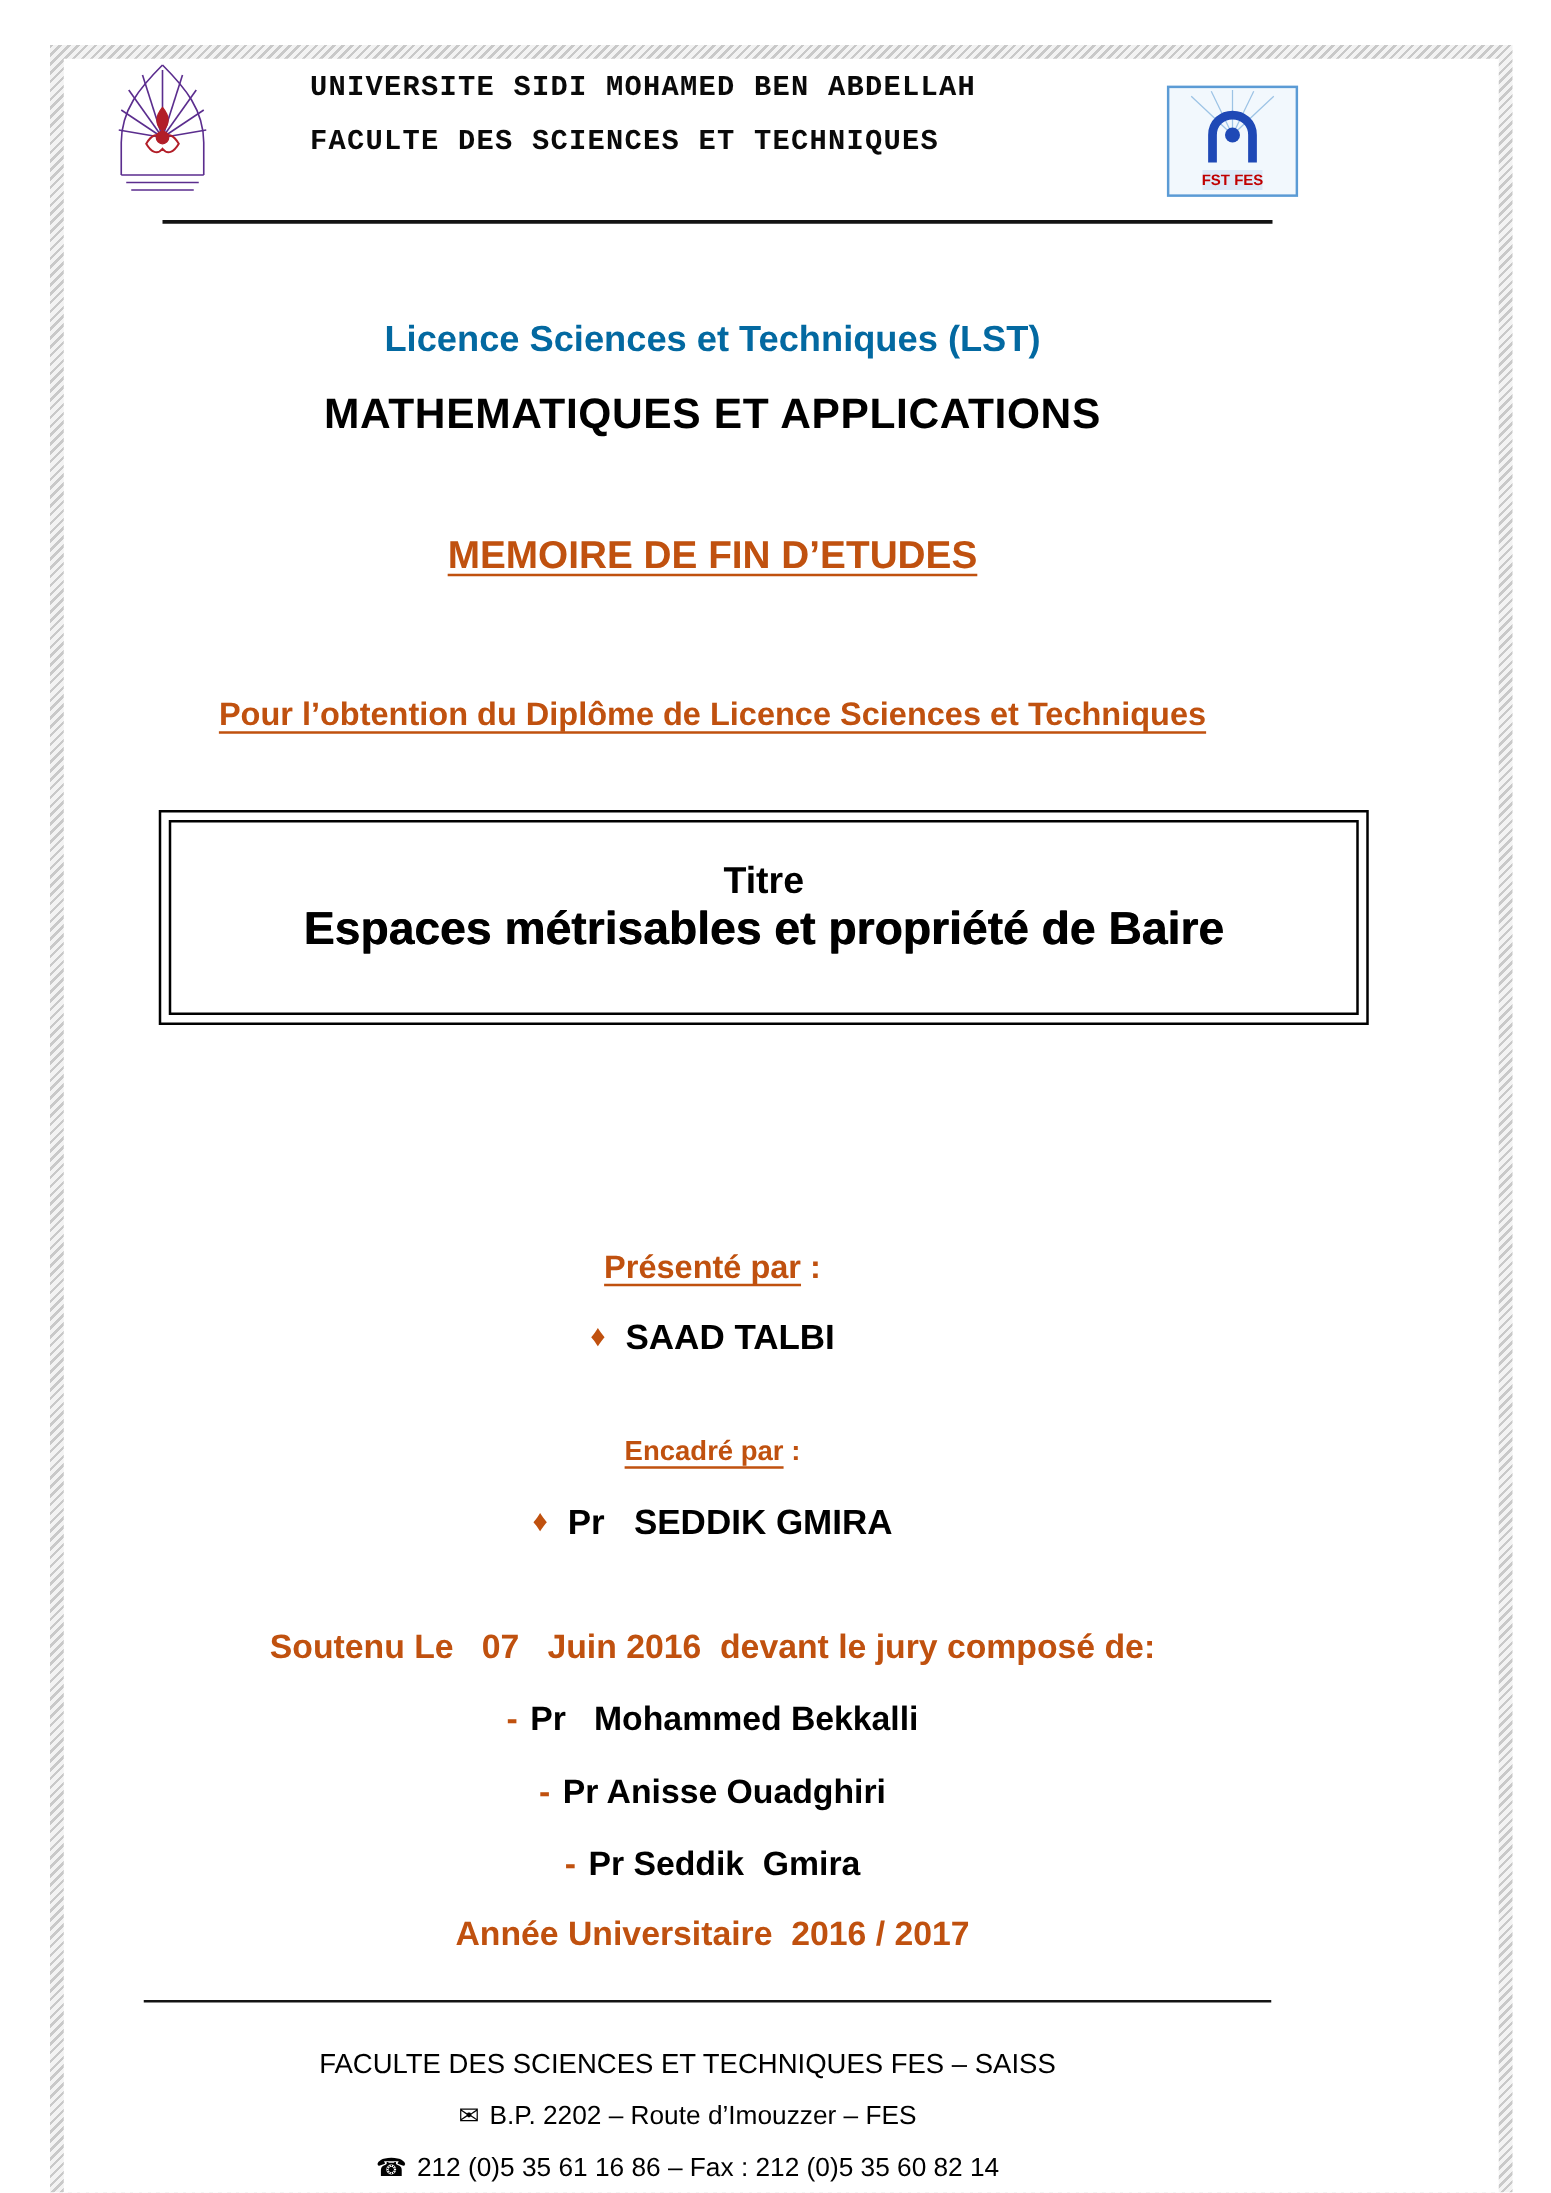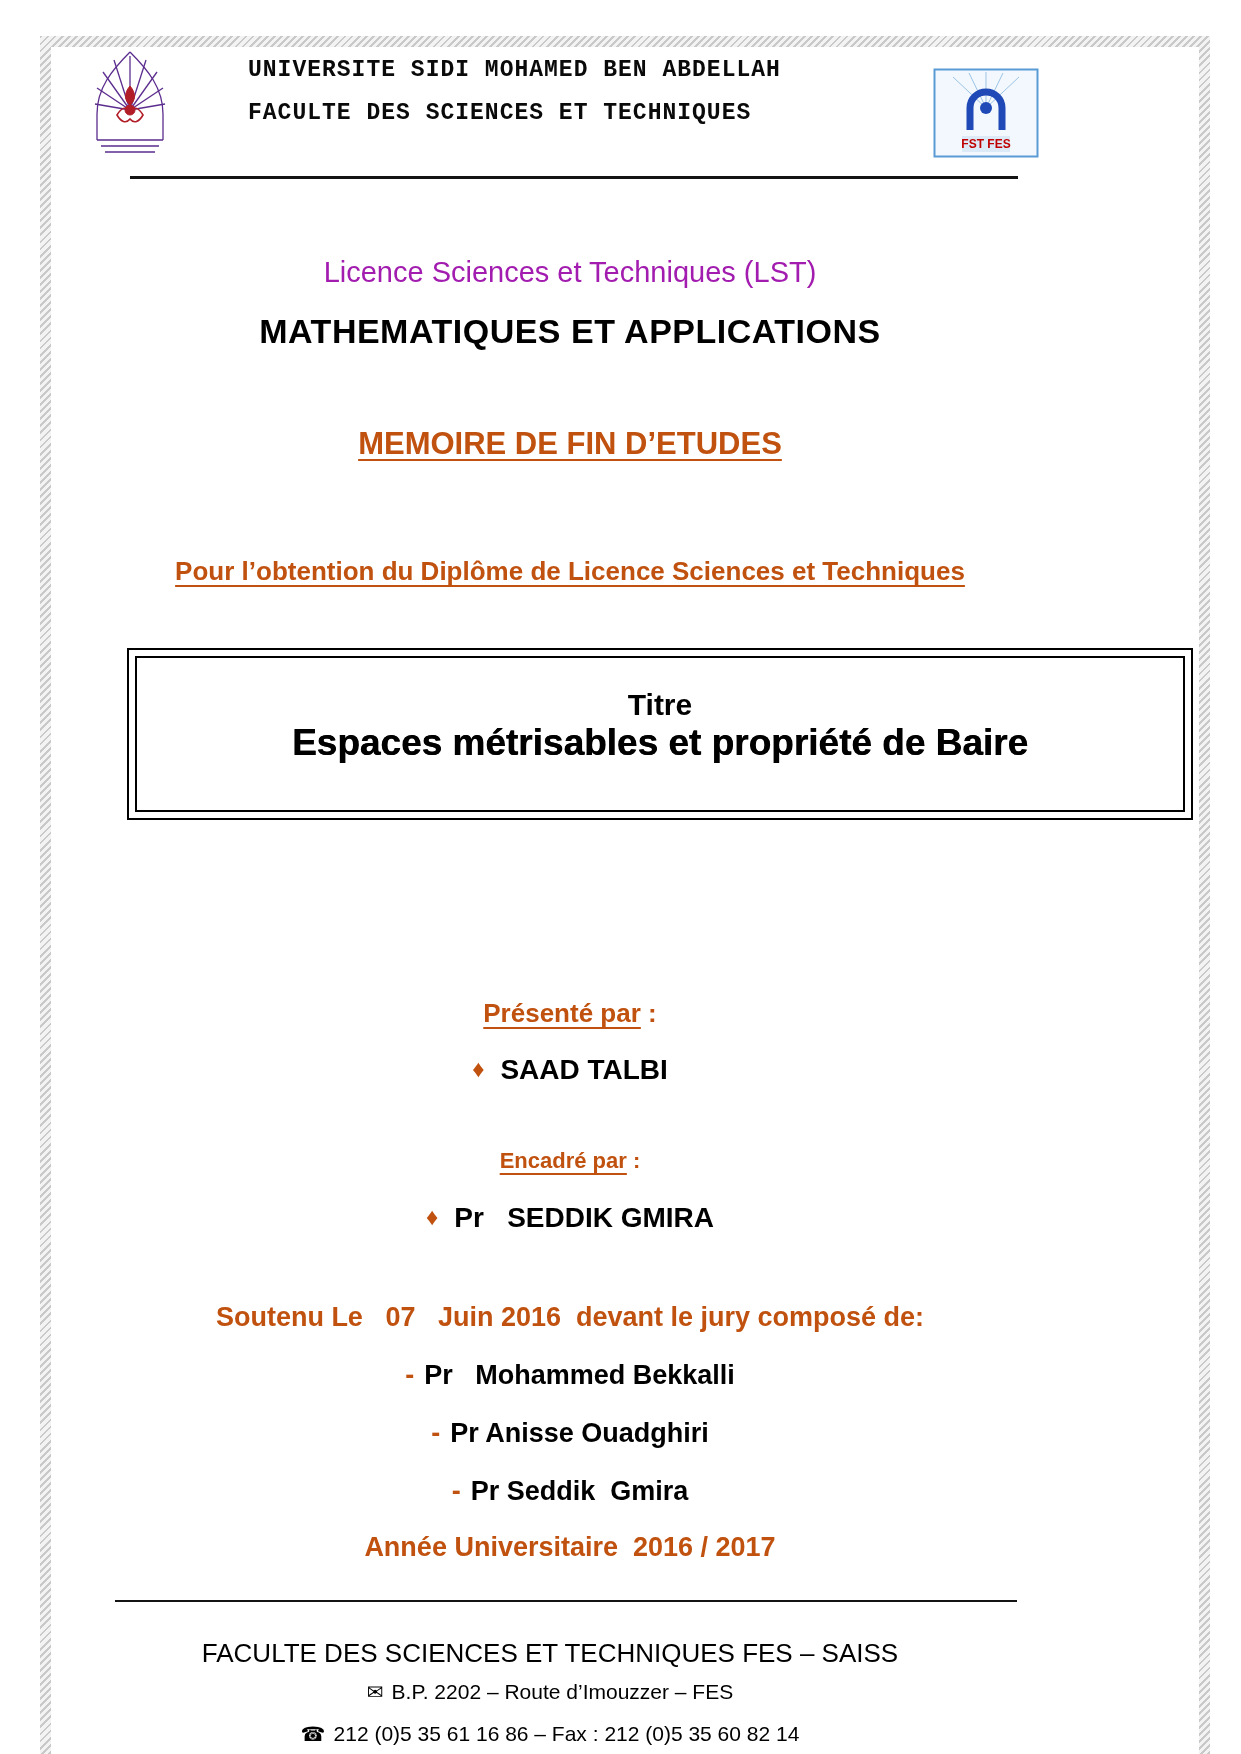--- a/index.html
+++ b/index.html
@@ -31,47 +31,47 @@
     font-size:23px; letter-spacing:1px; color:#0a0a0a;
   }
   #hdr-uni{ top:57px; }
   #hdr-fac{ top:100px; }
   .logo-left{ position:absolute; left:84px; top:48px; }
   .logo-right{ position:absolute; left:933px; top:68px; }
   .rule1{ position:absolute; left:130px; top:176px; width:888px; height:3px; background:#141414; }
   .rule2{ position:absolute; left:115px; top:1600px; width:902px; height:2px; background:#141414; }
 
   
-  #program   { top:256px; font-size:29px; font-weight:normal; color:#a21caf; }
+  #program   { top:256px; font-size:29px; font-weight:bold; color:#0369a1; }
   #specialty { top:312px; font-size:34px; font-weight:bold; letter-spacing:.5px; }
   #doctype   { top:426px; font-size:31px; font-weight:bold; color:var(--accent); }
   #purpose   { top:556px; font-size:26px; font-weight:bold; color:var(--accent); }
 
   .title-box{
-    position:absolute; left:127px; top:648px; width:1066px;
+    position:absolute; left:127px; top:648px; width:968px;
     border:2px solid #000; padding:6px; background:#fff;
   }
   .title-box-inner{ border:2px solid #000; padding:30px 12px 46px; text-align:center; }
   .titre{ font-size:30px; font-weight:bold; }
   .thesis{ font-size:37px; font-weight:bold; text-shadow:.5px 0 0 #000; }
 
   #presented-label { top:998px;  font-size:26px; font-weight:bold; color:var(--accent); }
   #student         { top:1054px; font-size:28px; font-weight:bold; }
   #supervised-label{ top:1148px; font-size:22px; font-weight:bold; color:var(--accent); }
   #supervisor      { top:1202px; font-size:28px; font-weight:bold; }
   .diamond{ color:var(--accent); font-size:24px; margin-right:16px; vertical-align:2px; }
 
   #jury-intro{ top:1302px; font-size:27px; font-weight:bold; color:var(--accent); }
   .member{ font-size:27px; font-weight:bold; }
   #jury-0{ top:1360px; } #jury-1{ top:1418px; } #jury-2{ top:1476px; }
   .dash{ color:var(--accent); margin-right:10px; font-weight:bold; }
   #year{ top:1532px; font-size:27px; font-weight:bold; color:var(--accent); }
 
   
-  #footer-1{ top:1638px; font-size:26px; }
+  #footer-1{ top:1638px; font-size:22px; }
   #footer-2{ top:1680px; font-size:21px; }
   #footer-3{ top:1722px; font-size:21px; }
   .ficon{ font-size:20px; margin-right:8px; }
 </style>
 </head>
 <body>
 
 <div class="page">
 
   <div class="frame">

